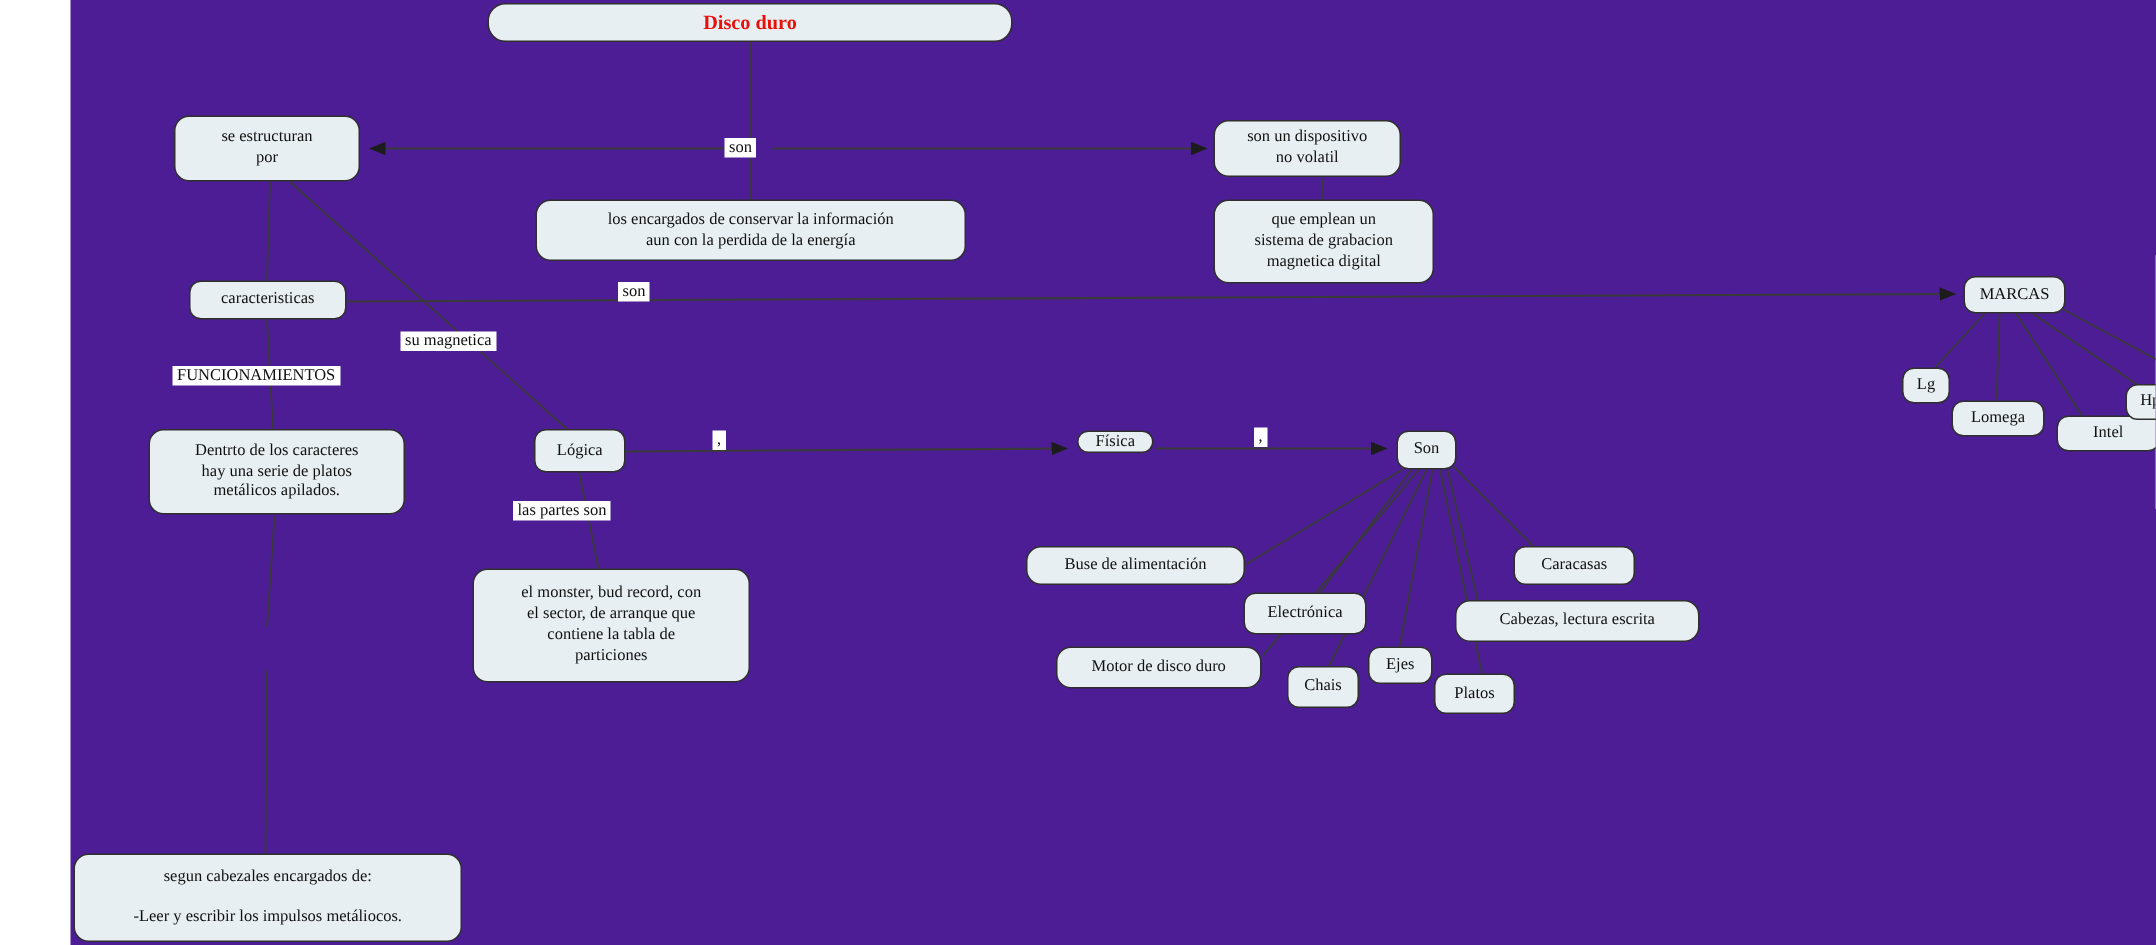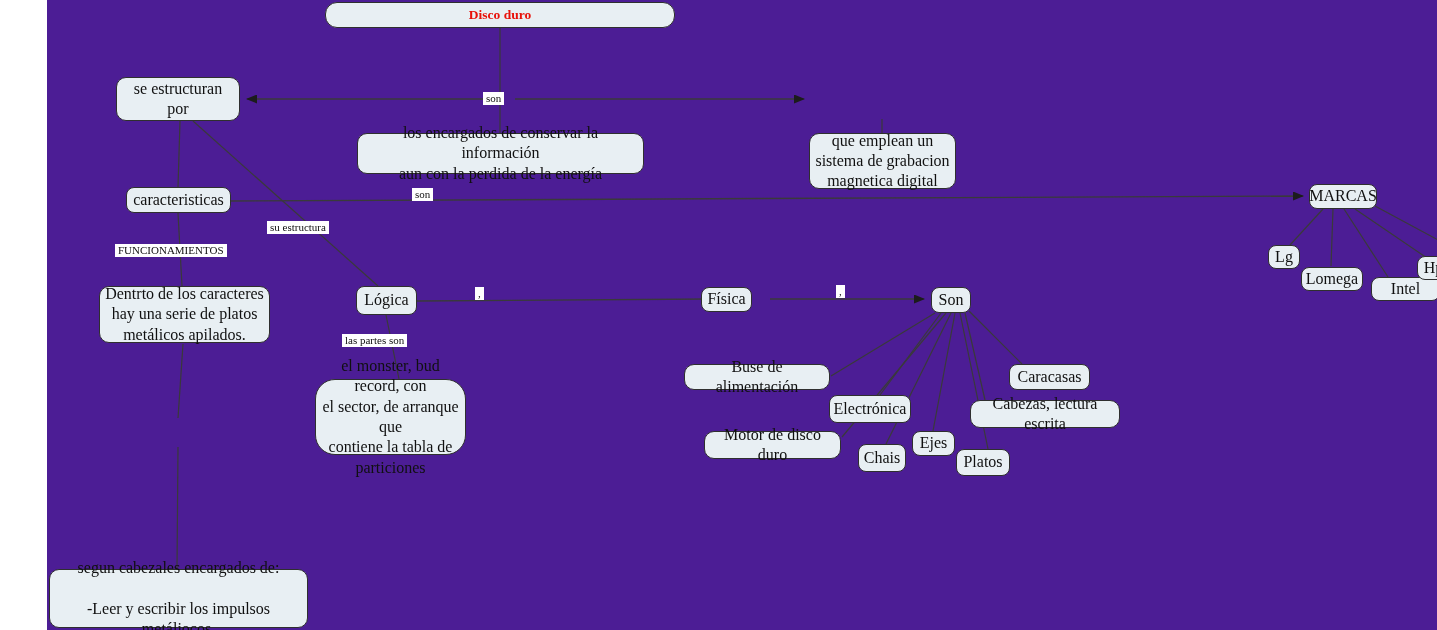--- a/index.html
+++ b/index.html
@@ -14,21 +14,21 @@
   #edges{position:absolute;left:0;top:0;z-index:1;}
   #edges line{stroke:var(--line,#3a3a3a);stroke-width:1.2;}
   #edges .arrowline{stroke-width:1.4;}
   .node{
     position:absolute;z-index:2;box-sizing:border-box;
     background:var(--node-fill,#e8eff3);
     border:1px solid var(--node-border,#2f2f2f);
     border-radius:10px;
     display:flex;align-items:center;justify-content:center;
     text-align:center;color:#101010;
-    font-size:16px;line-height:1.27;
+    font-size:11px;line-height:1.27;
     padding:2px 5px;white-space:pre-line;
   }
   .node.sm{border-radius:8px;}
   .title-node{
     font-weight:bold;font-size:13.5px;border-radius:12px;
     color:var(--title-text,#e8110a);
   }
   .lbl{
     position:absolute;z-index:2;background:#fff;color:#101010;
     font-size:11px;line-height:1.2;padding:0 3px;white-space:pre;
@@ -71,20 +71,22 @@
     <line x1="913" y1="313" x2="941" y2="449"></line>
     <line x1="918" y1="313" x2="938" y2="400"></line>
     <line x1="922" y1="311" x2="975" y2="364"></line>
   </svg>
 
   <div class="node title-node" style="left:278px;top:2px;width:350px;height:26px;">Disco duro</div>
 
   <div class="node" style="left:69px;top:77px;width:124px;height:44px;">se estructuran
 por</div>
 
+  <div class="node" style="left:762px;top:80px;width:125px;height:38px;">son un dispositivo
+no volatil</div>
 
   <div class="node" style="left:310px;top:133px;width:287px;height:41px;">los encargados de conservar la información
 aun con la perdida de la energía</div>
 
   <div class="node" style="left:762px;top:133px;width:147px;height:56px;">que emplean un
 sistema de grabacion
 magnetica digital</div>
 
   <div class="node sm" style="left:79px;top:187px;width:105px;height:26px;">caracteristicas</div>
 
@@ -100,39 +102,39 @@
 hay una serie de platos
 metálicos apilados.</div>
 
 
   <div class="node" style="left:2px;top:569px;width:259px;height:59px;">segun cabezales encargados de:
 
 -Leer y escribir los impulsos metáliocos.</div>
 
   <div class="node sm" style="left:309px;top:286px;width:61px;height:29px;">Lógica</div>
 
-  <div class="node" style="left:268px;top:379px;width:151px;height:76px;border-radius:20px;">el monster, bud record, con
+  <div class="node" style="left:268px;top:379px;width:185px;height:76px;">el monster, bud record, con
 el sector, de arranque que
 contiene la tabla de
 particiones</div>
 
-  <div class="node sm" style="left:654px;top:287px;width:51px;height:25px;">Física</div>
+  <div class="node sm" style="left:671px;top:287px;width:51px;height:15px;">Física</div>
 
   <div class="node sm" style="left:884px;top:287px;width:40px;height:26px;">Son</div>
 
   <div class="node" style="left:637px;top:364px;width:146px;height:26px;">Buse de alimentación</div>
   <div class="node sm" style="left:782px;top:395px;width:82px;height:28px;">Electrónica</div>
   <div class="node" style="left:657px;top:431px;width:137px;height:28px;">Motor de disco duro</div>
   <div class="node sm" style="left:811px;top:444px;width:48px;height:28px;">Chais</div>
   <div class="node sm" style="left:865px;top:431px;width:43px;height:25px;">Ejes</div>
   <div class="node sm" style="left:909px;top:449px;width:54px;height:27px;">Platos</div>
-  <div class="node" style="left:923px;top:400px;width:150px;height:28px;">Cabezas, lectura escrita</div>
+  <div class="node" style="left:923px;top:400px;width:163px;height:28px;">Cabezas, lectura escrita</div>
   <div class="node sm" style="left:962px;top:364px;width:81px;height:26px;">Caracasas</div>
 
   <div class="lbl" style="left:436px;top:92px;">son</div>
   <div class="lbl" style="left:365px;top:188px;">son</div>
-  <div class="lbl" style="left:220px;top:221px;">su estructura</div>
+  <div class="lbl" style="left:220px;top:221px;">su magnetica</div>
   <div class="lbl" style="left:295px;top:334px;">las partes son</div>
   <div class="lbl" style="left:68px;top:244px;">FUNCIONAMIENTOS</div>
   <div class="lbl" style="left:428px;top:287px;">,</div>
   <div class="lbl" style="left:789px;top:285px;">,</div>
 
 </div>
 
 </body></html>

